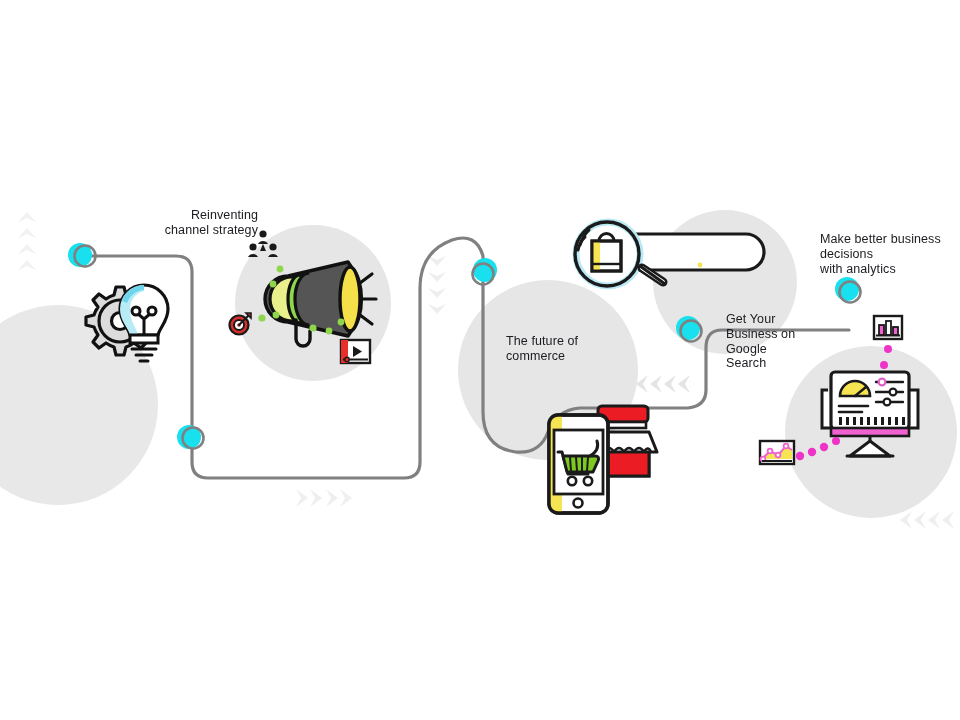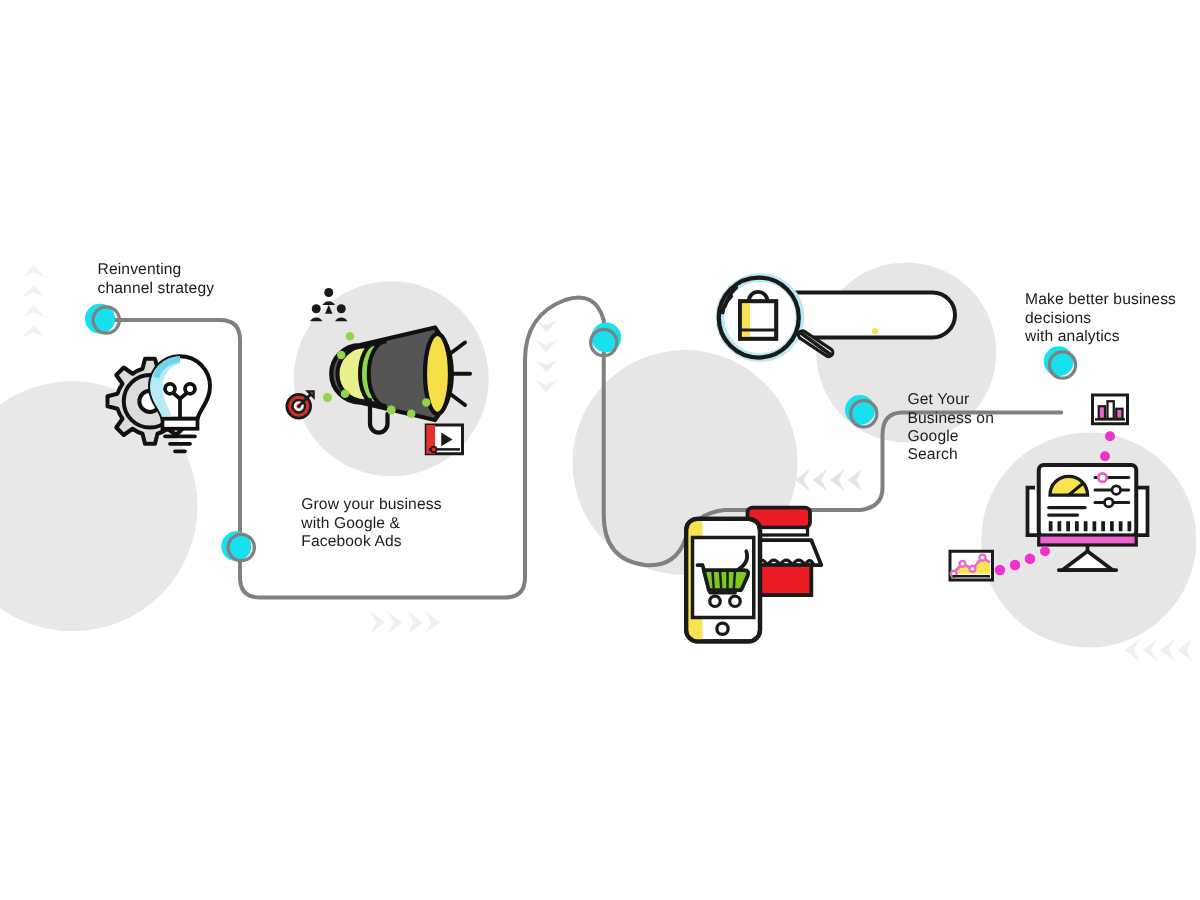--- a/index.html
+++ b/index.html
@@ -339,27 +339,26 @@
       <circle cx="888" cy="349" r="4"></circle>
       <circle cx="884" cy="365" r="4"></circle>
       <circle cx="800" cy="456" r="4.2"></circle>
       <circle cx="812" cy="452" r="4.2"></circle>
       <circle cx="824" cy="447" r="4.2"></circle>
       <circle cx="836" cy="441" r="4"></circle>
     </g>
 
   </svg>
 
-  <div class="label" style="left:78px; top:208px; width:180px;">Reinventing
+  <div class="label" style="left:78px; top:208px; width:180px;text-align:right;">Reinventing
 channel strategy</div>
 
-  <div class="label" style="left:241px; top:396px; width:180px;">Grow your business
-with Google &amp;
-Facebook Ads</div>
-
+
+  <div class="label" style="left:506px; top:334px; width:160px;">The future of
+commerce</div>
 
   <div class="label" style="left:714px; top:312px; width:120px;margin-left:12px;">Get Your
 Business on
 Google
 Search</div>
 
   <div class="label" style="left:820px; top:232px; width:180px;">Make better business
 decisions
 with analytics</div>
 

